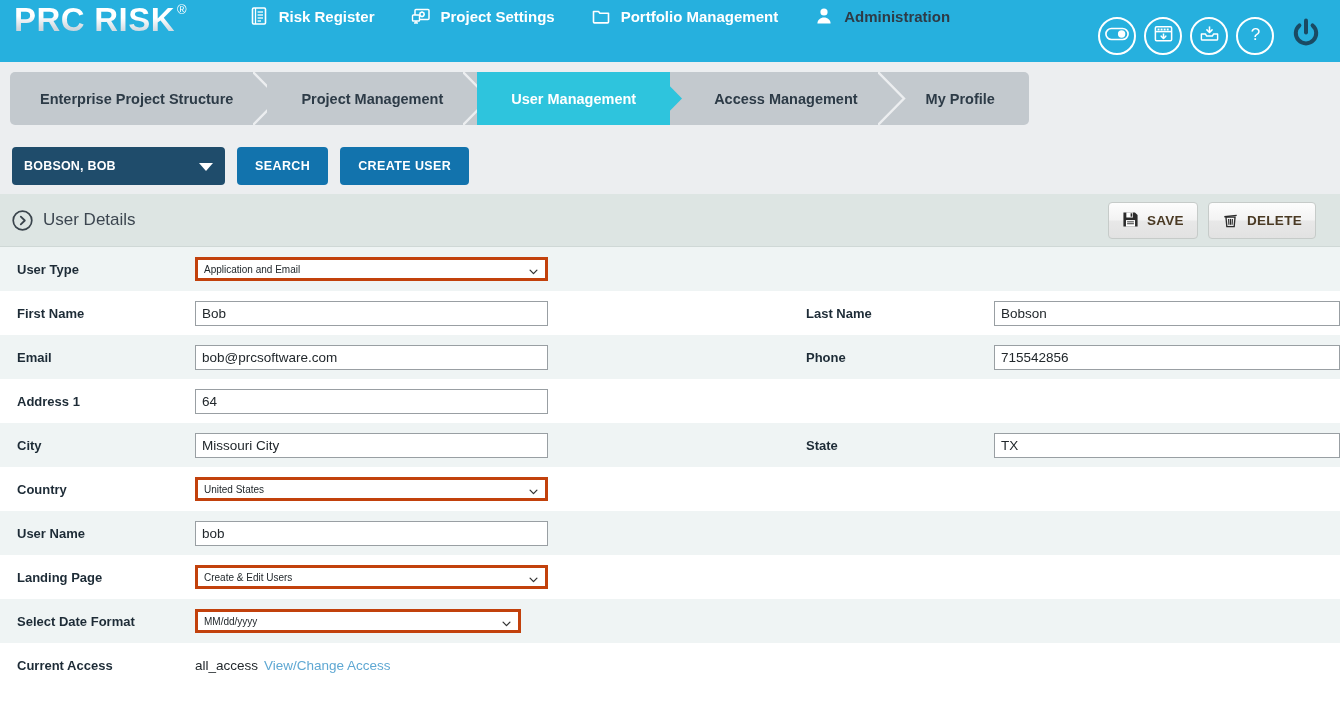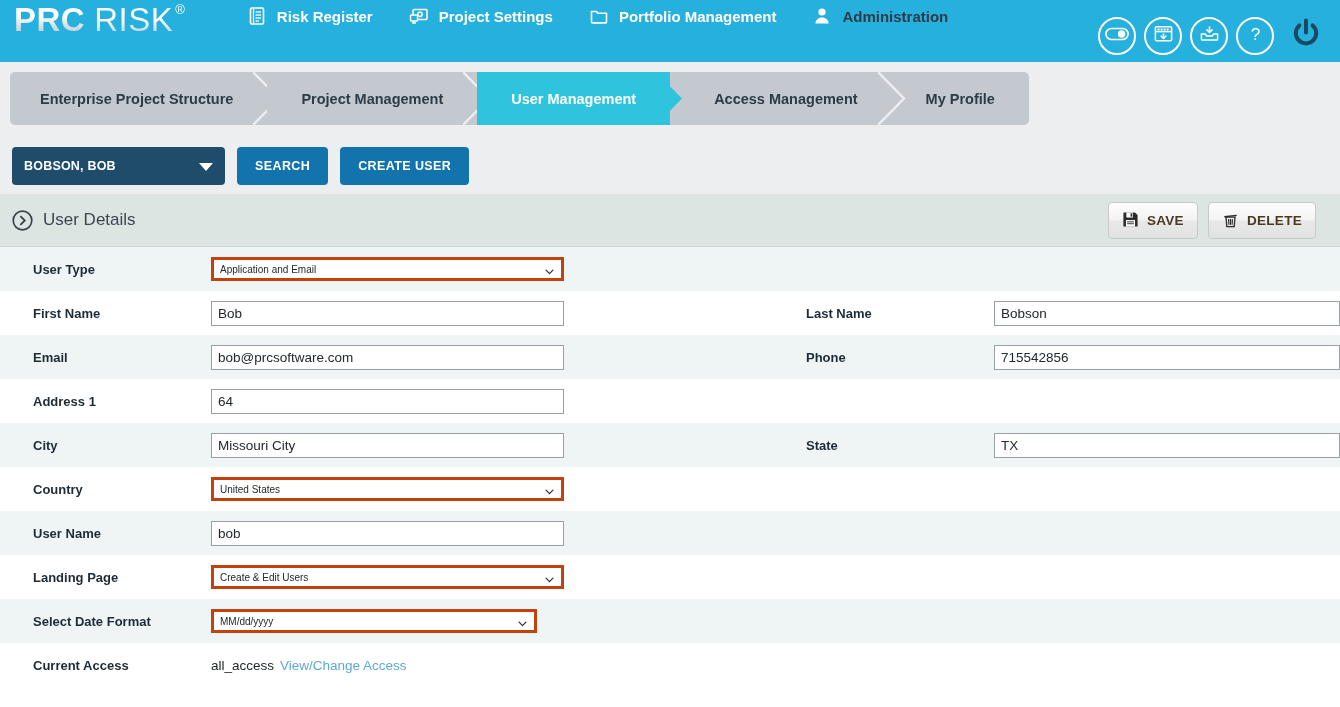--- a/index.html
+++ b/index.html
@@ -32,21 +32,21 @@
     letter-spacing: 0.5px;
     color: #e9eef1;
     line-height: 40px;
     background: linear-gradient(180deg, #ffffff 0%, #ffffff 40%, #cfd9e0 70%, #b9c6ce 100%);
     -webkit-background-clip: text;
     background-clip: text;
     -webkit-text-fill-color: transparent;
   }
   .logo-risk {
     font-size: 33px;
-    font-weight: 400;
+    font-weight: 700;
     letter-spacing: 0.5px;
     color: #eaf1f5;
     line-height: 40px;
     margin-left: 9px;
     background: linear-gradient(180deg, #ffffff 0%, #ffffff 45%, #d3dde4 75%, #bdc9d1 100%);
     -webkit-background-clip: text;
     background-clip: text;
     -webkit-text-fill-color: transparent;
   }
   .logo-reg {
@@ -257,21 +257,21 @@
     align-items: center;
     width: 1340px;
   }
   .frow.odd { background: #eff4f4; }
   .frow.even { background: #ffffff; }
   .fcell {
     display: flex;
     align-items: center;
     height: 44px;
   }
-  .fcell.left { width: 783px; padding-left: 16px; }
+  .fcell.left { width: 783px; }
   .fcell.right { width: 557px; }
   .flabel {
     font-size: 13px;
     font-weight: bold;
     color: #1d2b36;
     padding-left: 17px;
     width: 195px;
     flex: 0 0 195px;
   }
   .fcell.right .flabel {

